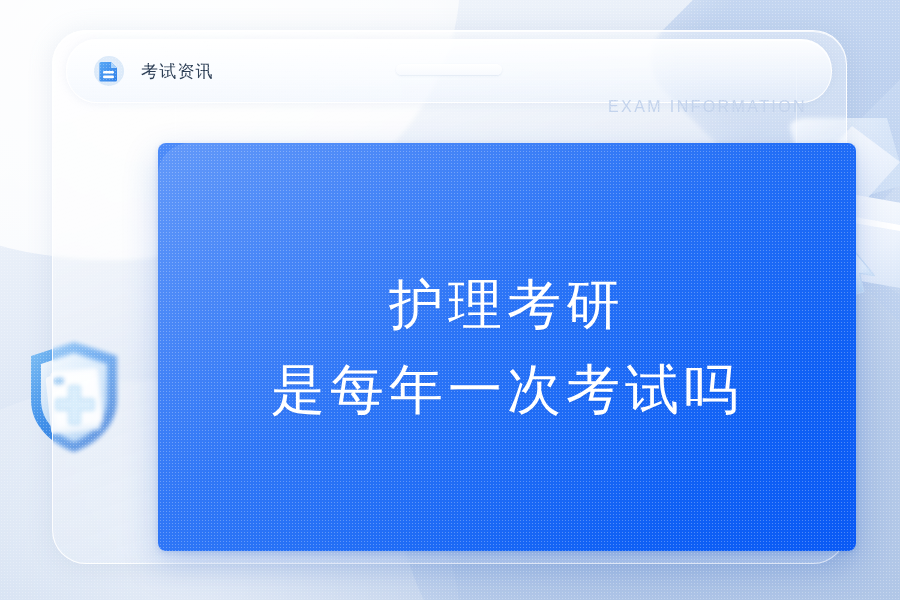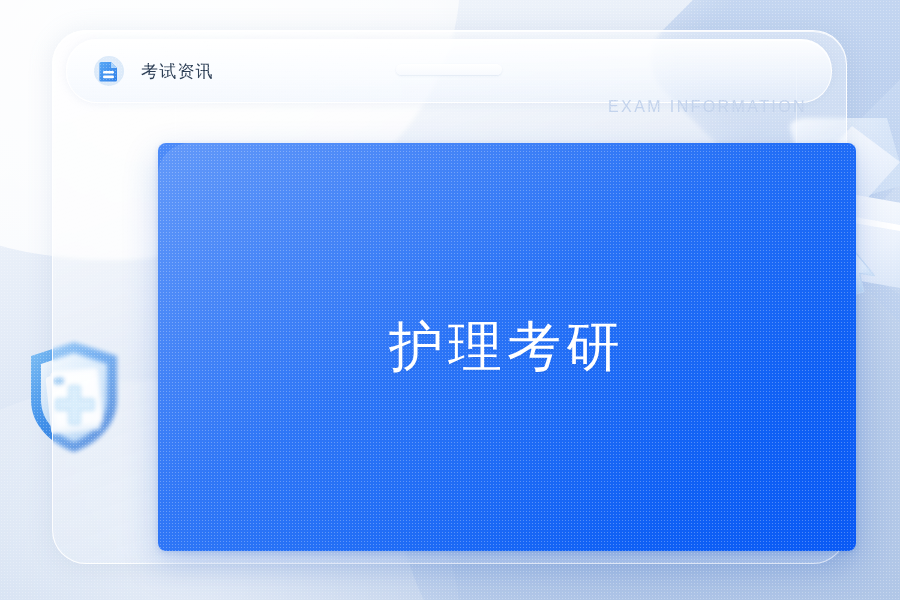--- a/index.html
+++ b/index.html
@@ -254,17 +254,18 @@
 
       <div class="brand-text">考试资讯</div>
 
       <div class="notch"></div>
 
       <div class="eng-text">EXAM INFORMATION</div>
     </div>
 
     <div class="blue-card">
       <div class="title-line">护理考研</div>
+      <div class="title-line">是每年一次考试吗</div>
     </div>
   </div>
 
   <div class="grain"></div>
 </div>
 
 </body></html>

